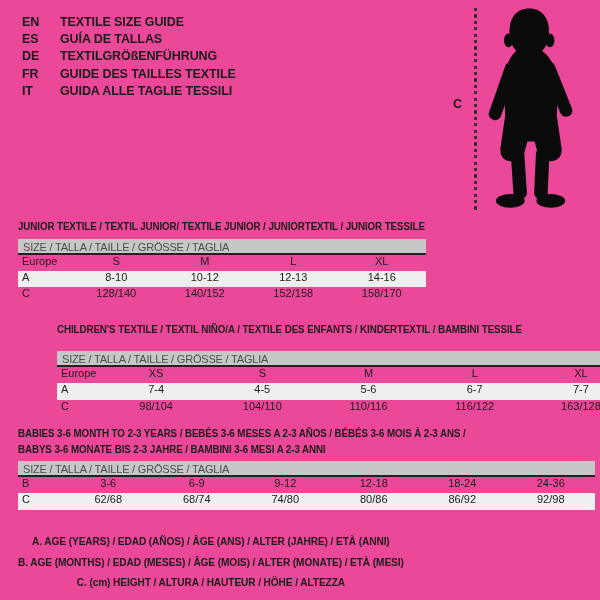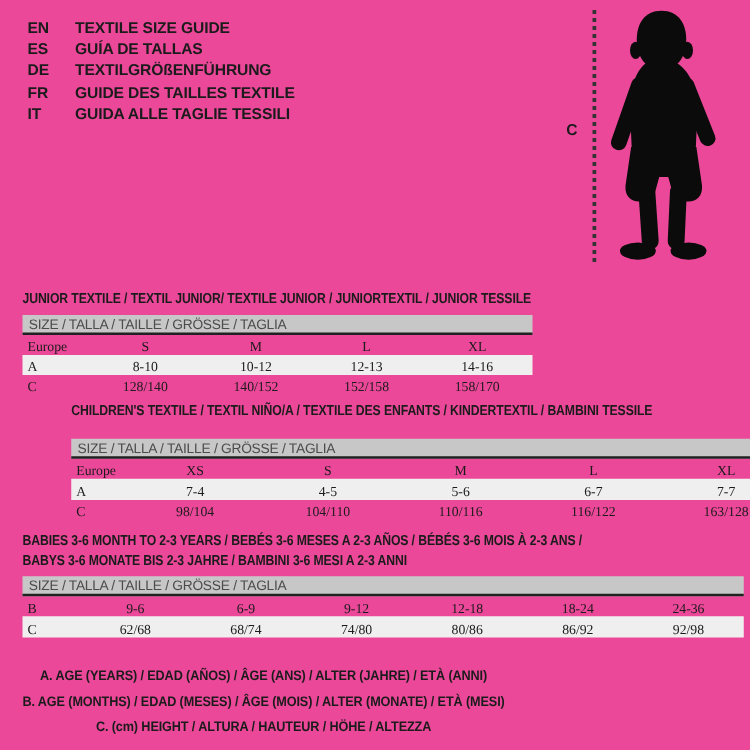--- a/index.html
+++ b/index.html
@@ -23,37 +23,37 @@
   
   .figure{position:absolute;left:440px;top:0;width:160px;height:220px;}
   .measure-line{
     position:absolute;left:34px;top:8px;width:2.6px;height:202px;
     background:repeating-linear-gradient(to bottom,#343434 0 3.2px,transparent 3.2px 6.4px);
   }
   .height-label{position:absolute;left:13px;top:97px;font-weight:bold;font-size:12.5px;}
   .baby{position:absolute;left:46px;top:6px;width:90px;height:206px;}
   
   .tsection{position:absolute;left:18px;}
-  .t1{top:219px;width:408px;margin-top:13px;}
+  .t1{top:219px;width:408px;}
   .t2{top:322px;width:577px;margin-left:39px;}
   .t3{top:426px;width:577px;}
   .t-title{
     font-weight:bold;font-size:11.5px;line-height:15.5px;white-space:nowrap;
     transform:scaleX(0.85);transform-origin:left center;letter-spacing:-0.1px;
   }
   .size-bar{
     background:var(--bar-bg);color:var(--bar-text);
     height:16px;line-height:16px;font-size:11px;letter-spacing:-0.2px;
     padding-left:5px;border-bottom:2px solid var(--bar-border);
     white-space:nowrap;overflow:hidden;
   }
   .t1 .size-bar{margin-top:4px;}
   .t2 .size-bar{margin-top:13.5px;}
   .t3 .size-bar{margin-top:4px;}
-  .t-row{display:flex;height:16.3px;align-items:flex-end;font-size:11px;font-family:Liberation Serif, serif;}
+  .t-row{display:flex;height:16.3px;align-items:flex-start;font-size:11px;}
   .t-row.striped{background:var(--stripe);}
   .cell{flex:1;text-align:center;white-space:nowrap;}
   .cell.label{flex:0 0 auto;text-align:left;padding-left:4px;}
   .t1 .cell.label{width:54px;}
   .t2 .cell.label,.t3 .cell.label{width:46px;}
   
   .legend{position:absolute;left:18px;top:531px;text-align:center;}
   .legend-line{
     font-weight:bold;font-size:11px;line-height:20.6px;white-space:nowrap;
     transform:scaleX(0.92);transform-origin:left center;letter-spacing:-0.1px;
@@ -179,21 +179,21 @@
 
   <div class="tsection t3">
     <div class="t-titles">
         <div class="t-title">BABIES 3-6 MONTH TO 2-3 YEARS / BEBÉS 3-6 MESES A 2-3 AÑOS / BÉBÉS 3-6 MOIS À 2-3 ANS /</div>
         <div class="t-title">BABYS 3-6 MONATE BIS 2-3 JAHRE / BAMBINI 3-6 MESI A 2-3 ANNI</div>
       </div>
     <div class="size-bar">SIZE / TALLA / TAILLE / GRÖSSE / TAGLIA</div>
     <div class="t-body">
         <div class="t-row">
           <div class="cell label">B</div>
-          <div class="cell">9-6</div>
+          <div class="cell">3-6</div>
           <div class="cell">6-9</div>
           <div class="cell">9-12</div>
           <div class="cell">12-18</div>
           <div class="cell">18-24</div>
           <div class="cell">24-36</div>
         </div>
         <div class="t-row striped">
           <div class="cell label">C</div>
           <div class="cell">62/68</div>
           <div class="cell">68/74</div>

